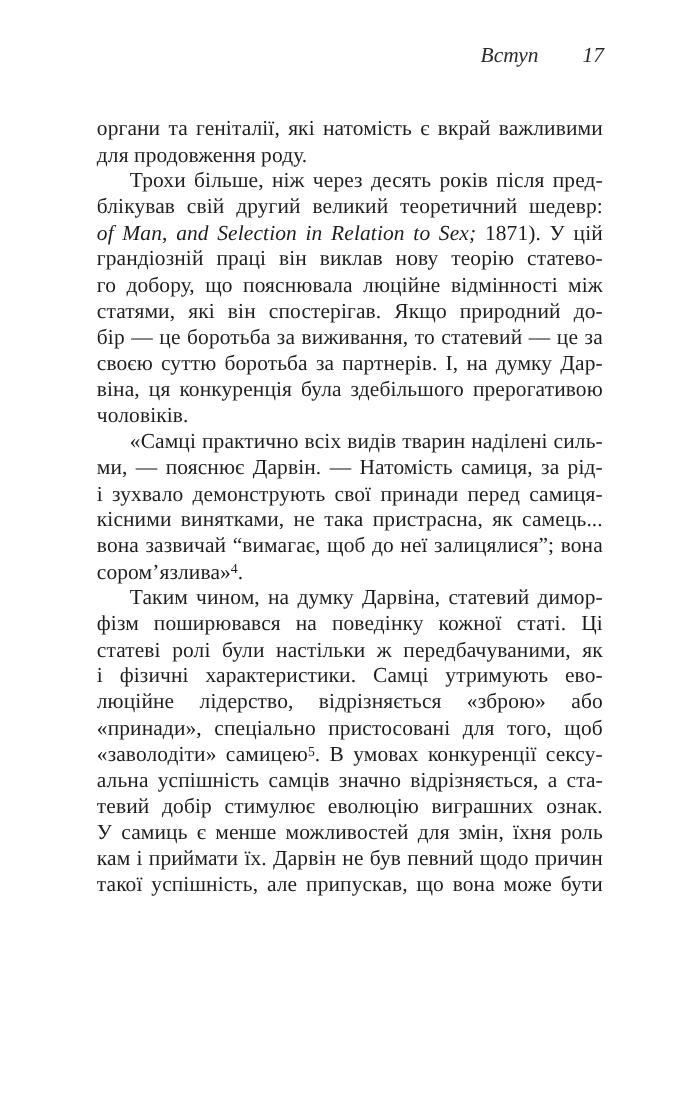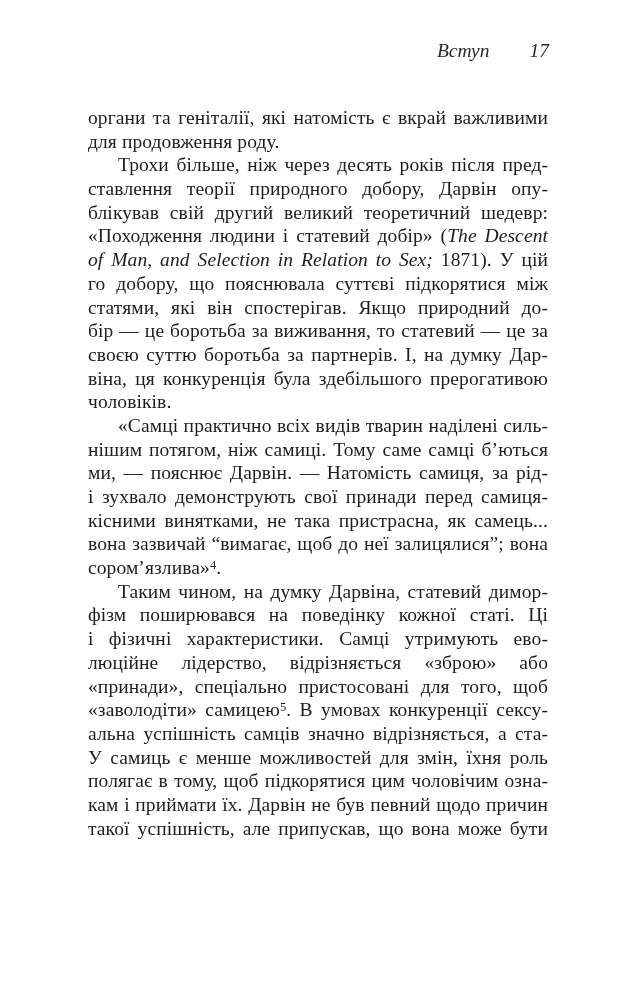--- a/index.html
+++ b/index.html
@@ -73,47 +73,46 @@
   <div class="running-head">
     <span>Вступ</span><span class="page-num">17</span>
   </div>
   <div class="body-text">
       <div class="paragraph">
         <div class="line">органи та геніталії, які натомість є вкрай важливими</div>
         <div class="line lastline">для продовження роду.</div>
       </div>
       <div class="paragraph">
         <div class="line firstline">Трохи більше, ніж через десять років після пред-</div>
-        <div class="line">ставлення теорії природного добору, Дарвін опу-</div>
         <div class="line">блікував свій другий великий теоретичний шедевр:</div>
-        <div class="line">«Походження людини і статевий добір» (<i>The Descent</i></div>
         <div class="line"><i>of Man, and Selection in Relation to Sex;</i> 1871). У цій</div>
-        <div class="line">го добору, що пояснювала суттєві підкорятися між</div>
+        <div class="line">грандіозній праці він виклав нову теорію статево-</div>
+        <div class="line">го добору, що пояснювала люційне відмінності між</div>
         <div class="line">статями, які він спостерігав. Якщо природний до-</div>
         <div class="line">бір — це боротьба за виживання, то статевий — це за</div>
         <div class="line">своєю суттю боротьба за партнерів. І, на думку Дар-</div>
         <div class="line">віна, ця конкуренція була здебільшого прерогативою</div>
         <div class="line lastline">чоловіків.</div>
       </div>
       <div class="paragraph">
         <div class="line firstline">«Самці практично всіх видів тварин наділені силь-</div>
-        <div class="line">нішим потягом, ніж самиці. Тому саме самці б’ються</div>
         <div class="line">ми, — пояснює Дарвін. — Натомість самиця, за рід-</div>
         <div class="line">і зухвало демонструють свої принади перед самиця-</div>
         <div class="line">кісними винятками, не така пристрасна, як самець...</div>
         <div class="line">вона зазвичай “вимагає, щоб до неї залицялися”; вона</div>
         <div class="line lastline">сором’язлива»<sup>4</sup>.</div>
       </div>
       <div class="paragraph">
         <div class="line firstline">Таким чином, на думку Дарвіна, статевий димор-</div>
         <div class="line">фізм поширювався на поведінку кожної статі. Ці</div>
+        <div class="line">статеві ролі були настільки ж передбачуваними, як</div>
         <div class="line">і фізичні характеристики. Самці утримують ево-</div>
         <div class="line">люційне лідерство, відрізняється «зброю» або</div>
         <div class="line">«принади», спеціально пристосовані для того, щоб</div>
         <div class="line">«заволодіти» самицею<sup>5</sup>. В умовах конкуренції сексу-</div>
         <div class="line">альна успішність самців значно відрізняється, а ста-</div>
+        <div class="line">тевий добір стимулює еволюцію виграшних ознак.</div>
         <div class="line">У самиць є менше можливостей для змін, їхня роль</div>
-        <div class="line">полягає в тому, щоб підкорятися цим чоловічим озна-</div>
         <div class="line">кам і приймати їх. Дарвін не був певний щодо причин</div>
         <div class="line">такої успішність, але припускав, що вона може бути</div>
       </div>
     </div>
 </div>
 
 </body></html>

